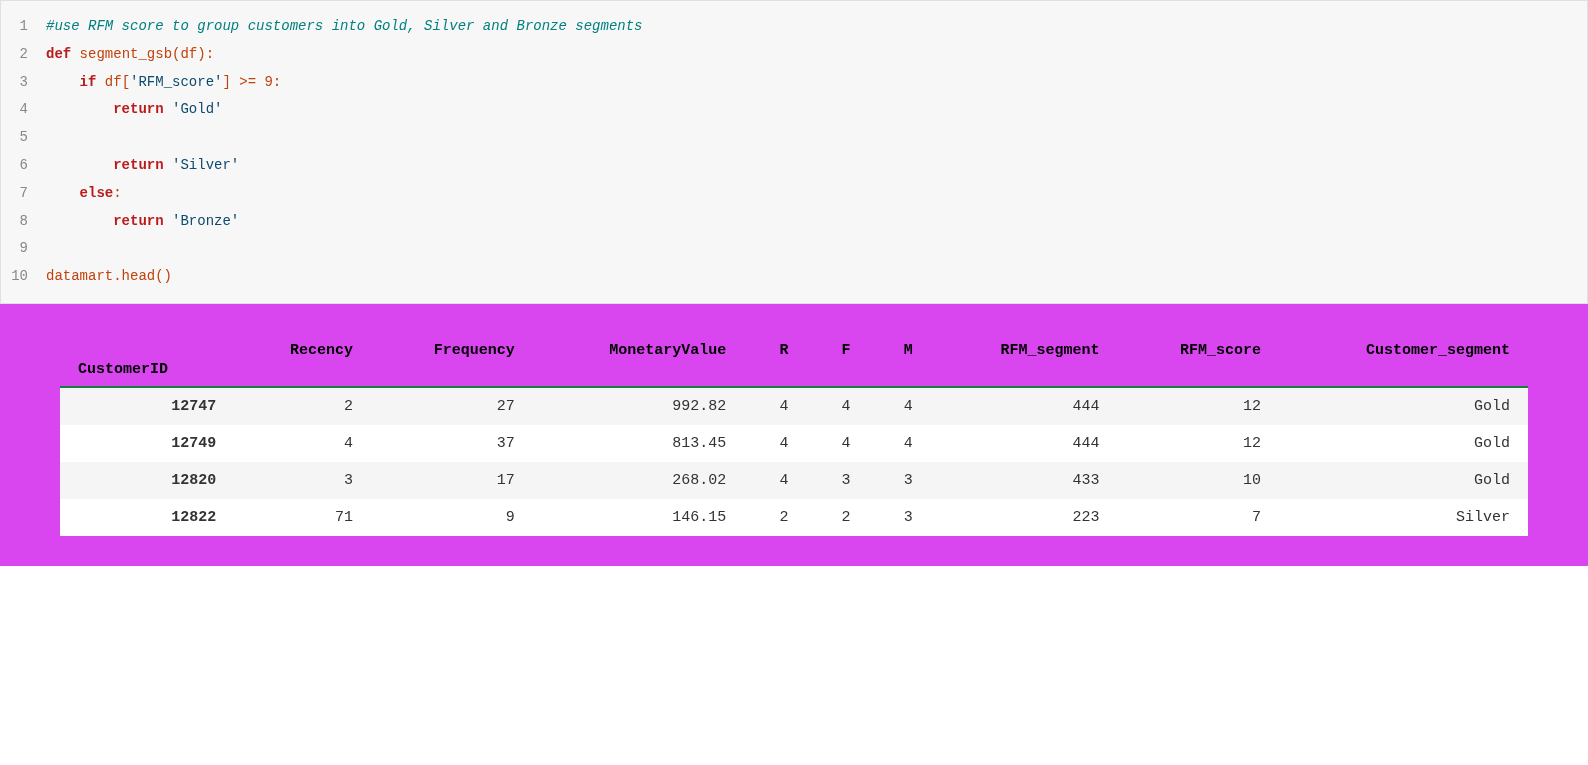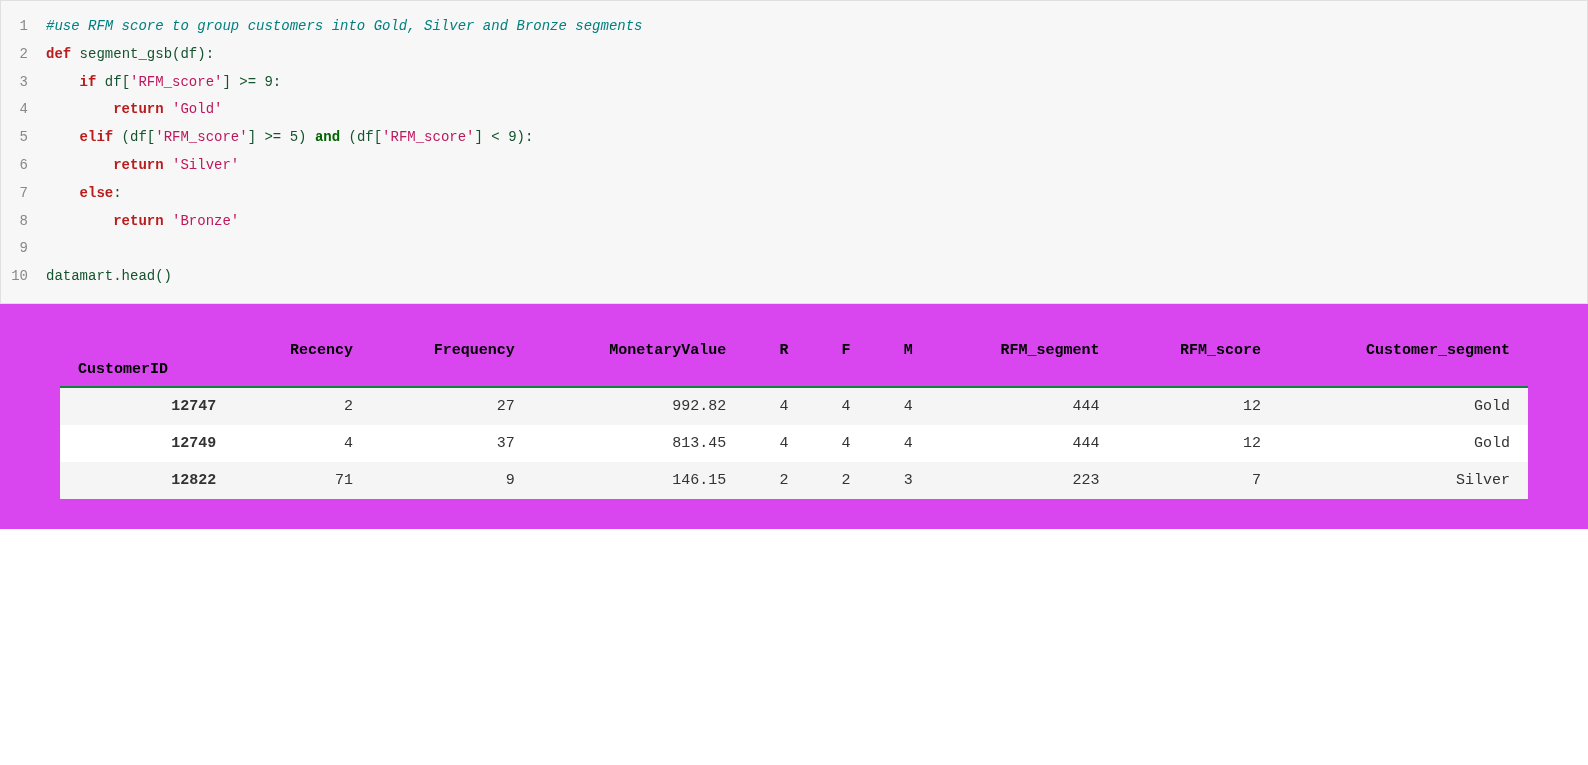--- a/index.html
+++ b/index.html
@@ -33,22 +33,22 @@
       font-size: 14px;
     }
     .code-content {
       white-space: pre;
       font-size: 14px;
     }
 
     
     .c-comment { color: #008080; font-style: italic; }
     .c-keyword { color: #b91c1c; font-weight: bold; }
-    .c-string { color: #be185d; }
-    .c-plain { color: #14532d; }
+    .c-string { color: #0c4a6e; }
+    .c-plain { color: #c2410c; }
     .c-and { color: #006400; font-weight: bold; }
 
     
     .table-section {
       padding: 30px 60px 30px 60px;
       background: #d946ef;
     }
     .data-table {
       border-collapse: collapse;
       width: 100%;
@@ -107,21 +107,20 @@
     <div class="code-line">
       <span class="line-num">3</span>
       <span class="code-content"><span class="c-plain">    </span><span class="c-keyword">if</span><span class="c-plain"> df[</span><span class="c-string">'RFM_score'</span><span class="c-plain">] </span><span class="c-plain">&gt;= 9:</span></span>
     </div>
     <div class="code-line">
       <span class="line-num">4</span>
       <span class="code-content"><span class="c-plain">        </span><span class="c-keyword">return</span><span class="c-plain"> </span><span class="c-string">'Gold'</span></span>
     </div>
     <div class="code-line">
       <span class="line-num">5</span>
-      <span class="code-content"><span class="c-plain">    </span><span class="c-keyword">elif</span><span class="c-plain"> (df[</span><span class="c-string">'RFM_score'</span><span class="c-plain">] &gt;= 5) </span><span class="c-and">and</span><span class="c-plain"> (df[</span><span class="c-string">'RFM_score'</span><span class="c-plain">] &lt; 9):</span></span>
     </div>
     <div class="code-line">
       <span class="line-num">6</span>
       <span class="code-content"><span class="c-plain">        </span><span class="c-keyword">return</span><span class="c-plain"> </span><span class="c-string">'Silver'</span></span>
     </div>
     <div class="code-line">
       <span class="line-num">7</span>
       <span class="code-content"><span class="c-plain">    </span><span class="c-keyword">else</span><span class="c-plain">:</span></span>
     </div>
     <div class="code-line">
@@ -184,20 +183,32 @@
           <td>37</td>
           <td>813.45</td>
           <td>4</td>
           <td>4</td>
           <td>4</td>
           <td>444</td>
           <td>12</td>
           <td>Gold</td>
         </tr>
         <tr>
+          <td class="index-col">12820</td>
+          <td>3</td>
+          <td>17</td>
+          <td>268.02</td>
+          <td>4</td>
+          <td>3</td>
+          <td>3</td>
+          <td>433</td>
+          <td>10</td>
+          <td>Gold</td>
+        </tr>
+        <tr>
           <td class="index-col">12822</td>
           <td>71</td>
           <td>9</td>
           <td>146.15</td>
           <td>2</td>
           <td>2</td>
           <td>3</td>
           <td>223</td>
           <td>7</td>
           <td>Silver</td>

